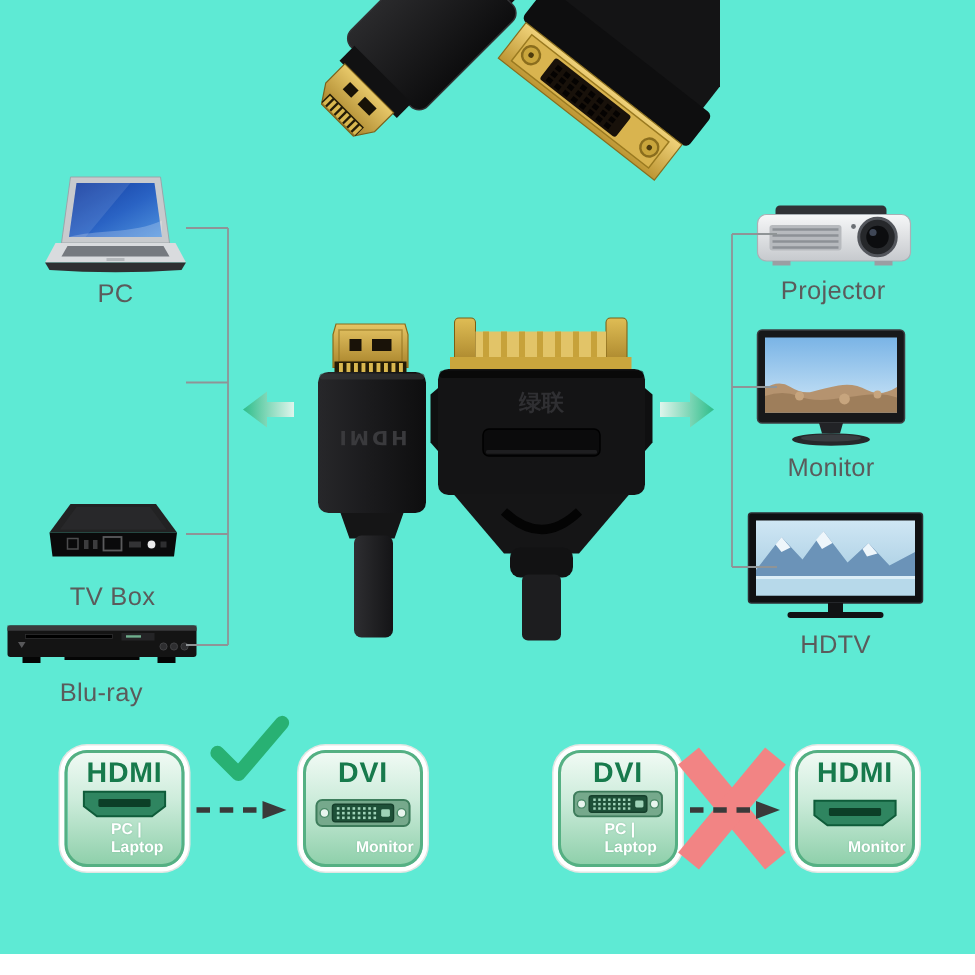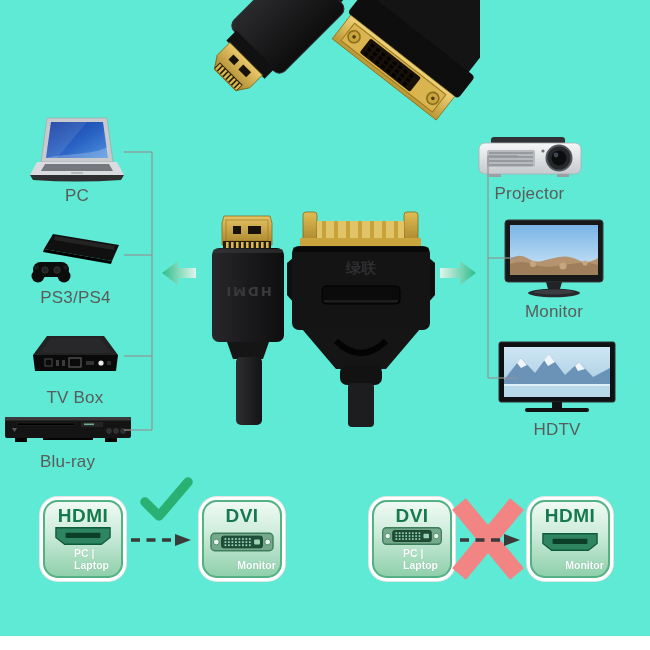--- a/index.html
+++ b/index.html
@@ -121,35 +121,20 @@
       <path d="M19,42 L81,42 L81,31 C62,40 36,37 19,42 Z" fill="#ffffff" opacity="0.22"></path>
       <path d="M24,6 L60,6 L30,42 L19,42 Z" fill="#ffffff" opacity="0.10"></path>
       <polygon points="10,46 90,46 97,59 3,59" fill="#d9dbde"></polygon>
       <polygon points="18,48 82,48 86,55 14,55" fill="#75797f"></polygon>
       <rect x="44" y="56" width="12" height="2" fill="#b5b8bc"></rect>
       <path d="M3,59 L97,59 L94,64 Q50,67 6,64 Z" fill="#2e2f31"></path>
     </svg>
     <div class="dev-label">PC</div>
   </div>
 
-  <div class="abs dev" style="left:18px;top:226px;width:115px">
-    <svg width="105" height="60" viewBox="0 0 105 60">
-      <polygon points="30,8 96,19 89,35 21,23" fill="#101010"></polygon>
-      <polygon points="32,10 92,20 91,24 31,14" fill="#2b2b2b" opacity="0.75"></polygon>
-      <path d="M21,23 L89,35 L88,38 L20,26 Z" fill="#000"></path>
-      <rect x="10" y="36" width="36" height="15" rx="7.5" fill="#0c0c0c"></rect>
-      <circle cx="15" cy="50" r="6.5" fill="#0c0c0c"></circle>
-      <circle cx="41" cy="50" r="6.5" fill="#0c0c0c"></circle>
-      <circle cx="22" cy="44" r="3.2" fill="#222" stroke="#383838" stroke-width="0.8"></circle>
-      <circle cx="34" cy="44" r="3.2" fill="#222" stroke="#383838" stroke-width="0.8"></circle>
-      <circle cx="13.5" cy="41.5" r="2.2" fill="#1d1d1d"></circle>
-      <circle cx="42.5" cy="41.5" r="2.2" fill="#1d1d1d"></circle>
-    </svg>
-    <div class="dev-label">PS3/PS4</div>
-  </div>
 
   <div class="abs dev" style="left:0px;top:410px;width:135px">
     <svg width="130" height="40" viewBox="0 0 130 40">
       <rect x="2" y="7" width="126" height="21" rx="2" fill="#141414"></rect>
       <rect x="2" y="7" width="126" height="3.5" fill="#3a3a3c"></rect>
       <rect x="14" y="13" width="58" height="2.6" fill="#000" stroke="#303032" stroke-width="0.5"></rect>
       <rect x="78" y="12" width="22" height="5" fill="#242426"></rect>
       <rect x="81" y="13.5" width="10" height="1.6" fill="#6fae8d"></rect>
       <circle cx="106" cy="21" r="2.4" fill="#2e2e30" stroke="#454547" stroke-width="0.6"></circle>
       <circle cx="113" cy="21" r="2.4" fill="#2e2e30" stroke="#454547" stroke-width="0.6"></circle>
@@ -171,21 +156,21 @@
       <rect x="28" y="30" width="3" height="6" fill="#3c3c3e"></rect>
       <rect x="34" y="30" width="3" height="6" fill="#3c3c3e"></rect>
       <rect x="41" y="28" width="12" height="9" fill="none" stroke="#5a5a5c" stroke-width="1.2"></rect>
       <rect x="58" y="31" width="8" height="4" fill="#333335"></rect>
       <circle cx="73" cy="33" r="2.6" fill="#e9e9ea"></circle>
       <rect x="79" y="31" width="4" height="4" fill="#2e2e30"></rect>
     </svg>
     <div class="dev-label">TV Box</div>
   </div>
 
-  <div class="abs dev" style="left:472px;top:134px;width:115px">
+  <div class="abs dev" style="left:498px;top:134px;width:115px">
     <svg width="110" height="48" viewBox="0 0 110 48">
       <defs>
           <linearGradient id="proj1" x1="0" y1="0" x2="0" y2="1">
         <stop offset="0" stop-color="#f6f7f8"></stop>
             <stop offset="1" stop-color="#c6c9cd"></stop>
       </linearGradient>
         </defs>
       <rect x="16" y="3" width="74" height="9" rx="3" fill="#303236"></rect>
       <rect x="4" y="9" width="102" height="31" rx="6" fill="url(#proj1)" stroke="#aab0b5" stroke-width="0.8"></rect>
       <rect x="12" y="16" width="48" height="17" rx="2" fill="#b7babe"></rect>

